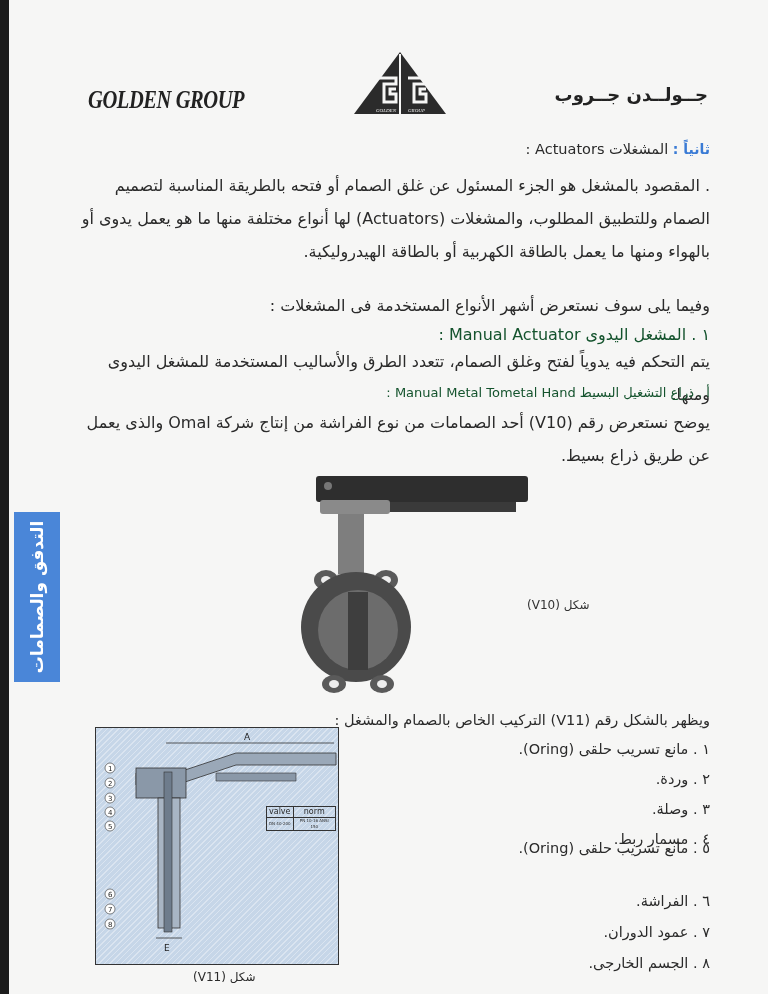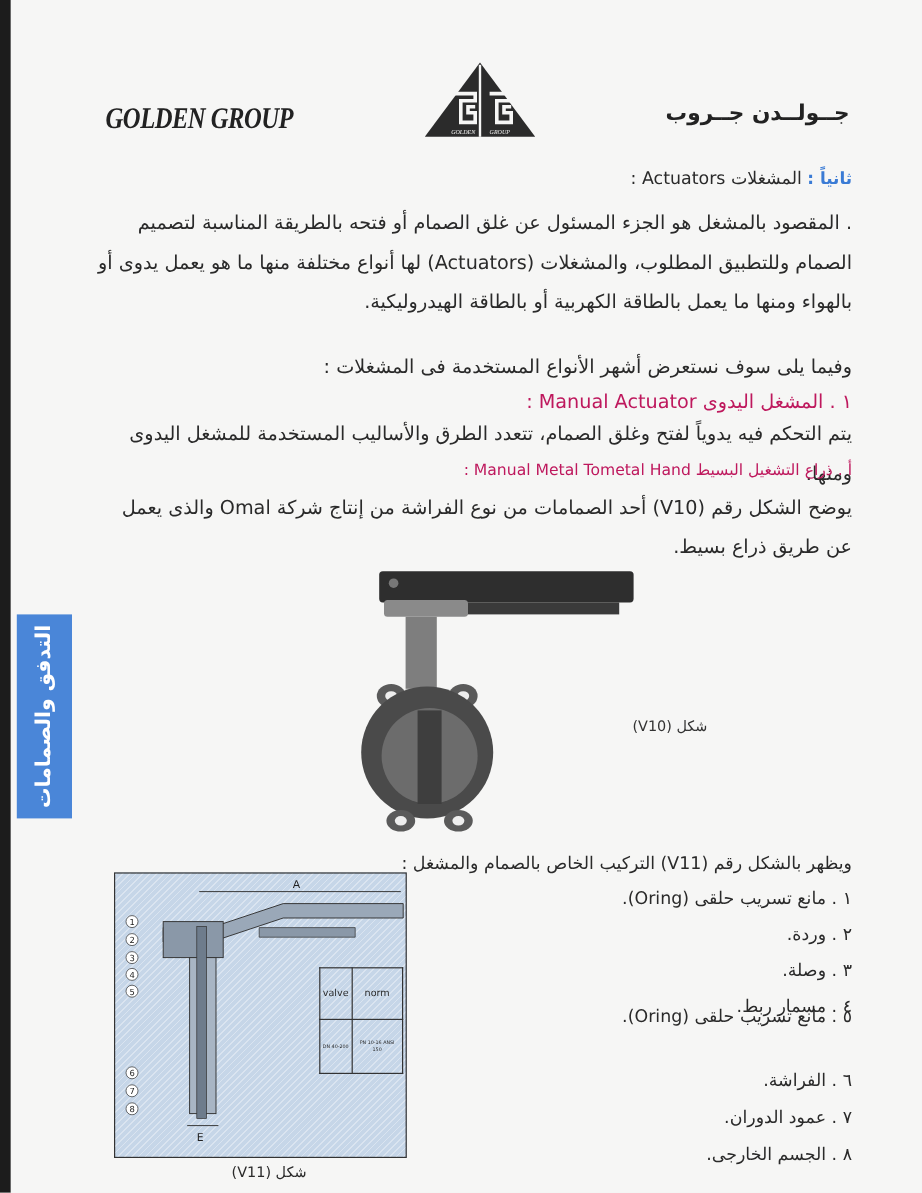--- a/index.html
+++ b/index.html
@@ -12,39 +12,39 @@
   .scan-edge { position:absolute; left:0; top:0; width:9px; height:994px; background:#1c1c1c; }
   .page { position:absolute; left:9px; top:0; width:759px; height:994px; background:#f6f6f5; }
 
   .brand-en { position:absolute; left:88px; top:86px; font-family:"Liberation Serif", serif; font-style:italic; font-weight:bold; font-size:25px; letter-spacing:-0.5px; color:#222; transform:scaleX(0.82); transform-origin:left; }
   .brand-ar { position:absolute; right:60px; top:84px; font-size:18px; font-weight:bold; color:#222; direction:rtl; }
   .logo { position:absolute; left:352px; top:50px; width:96px; height:66px; }
 
   .rtl { direction:rtl; text-align:right; position:absolute; right:58px; left:78px; font-size:16px; line-height:33px; }
   .heading { top:133px; font-size:14.5px; }
   .heading .num { color:#3a7bd5; font-weight:bold; font-size:14px; }
-  .blue { color:#be185d; }
+  .blue { color:#14532d; }
   .para1 { top:169px; }
   .para2 { top:289px; }
   .sub1 { top:318px; }
   .para3 { top:345px; }
   .sub2 { top:376px; font-size:13px; }
   .para4 { top:406px; }
 
   .fig10 { position:absolute; left:296px; top:472px; width:240px; height:230px; }
   .fig10-caption { position:absolute; left:527px; top:598px; font-size:12px; direction:rtl; color:#333; }
 
   .side-tab { position:absolute; left:14px; top:512px; width:46px; height:170px; background:#4a86d8; }
   .side-tab span { position:absolute; left:50%; top:50%; transform:translate(-50%,-50%) rotate(-90deg); white-space:nowrap; color:#fff; font-weight:bold; font-size:17px; direction:rtl; }
 
   .fig11 { position:absolute; left:95px; top:727px; width:242px; height:236px; background:#c6d6e8; border:1.5px solid #333; overflow:hidden; }
   .fig11 .hatch { position:absolute; inset:0; background:repeating-linear-gradient(135deg, rgba(255,255,255,0.35) 0 1px, transparent 1px 4px); }
   .fig11-caption { position:absolute; left:193px; top:970px; font-size:12px; direction:rtl; }
   .valve-table { position:absolute; left:170px; top:78px; width:70px; border-collapse:collapse; font-size:8px; }
-  .valve-table td { border:1px solid #333; text-align:center; padding:16px 2px; line-height:10px; }
+  .valve-table td { border:1px solid #333; text-align:center; padding:0 2px; line-height:10px; }
   .valve-table .small { font-size:4px; line-height:6px; }
 
   .list { position:absolute; right:58px; width:380px; direction:rtl; font-size:14.5px; }
   .list-intro { top:712px; }
   .list-item { position:absolute; right:58px; direction:rtl; font-size:14.5px; white-space:nowrap; }
 </style>
 </head>
 <body>
 
 <div class="scan-edge"></div>
@@ -66,21 +66,21 @@
 <div class="rtl heading">
   <span class="num">ثانياً :</span>
   <span>المشغلات Actuators :</span>
 </div>
 
 <div class="rtl para1">. المقصود بالمشغل هو الجزء المسئول عن غلق الصمام أو فتحه بالطريقة المناسبة لتصميم الصمام وللتطبيق المطلوب، والمشغلات (Actuators) لها أنواع مختلفة منها ما هو يعمل يدوى أو بالهواء ومنها ما يعمل بالطاقة الكهربية أو بالطاقة الهيدروليكية.</div>
 <div class="rtl para2">وفيما يلى سوف نستعرض أشهر الأنواع المستخدمة فى المشغلات :</div>
 <div class="rtl sub1 blue">١ . المشغل اليدوى Manual Actuator :</div>
 <div class="rtl para3">يتم التحكم فيه يدوياً لفتح وغلق الصمام، تتعدد الطرق والأساليب المستخدمة للمشغل اليدوى ومنها.</div>
 <div class="rtl sub2 blue">أ . ذراع التشغيل البسيط Manual Metal Tometal Hand :</div>
-<div class="rtl para4">يوضح الشكل رقم (V10) أحد الصمامات من نوع الفراشة من إنتاج شركة Omal والذى يعمل عن طريق ذراع بسيط.</div>
+<div class="rtl para4">يوضح نستعرض رقم (V10) أحد الصمامات من نوع الفراشة من إنتاج شركة Omal والذى يعمل عن طريق ذراع بسيط.</div>
 
 <svg class="fig10" viewBox="0 0 240 230">
   <rect x="20" y="4" width="212" height="26" rx="3" fill="#2e2e2e"></rect>
   <rect x="70" y="30" width="150" height="10" fill="#3a3a3a"></rect>
   <rect x="24" y="28" width="70" height="14" rx="3" fill="#8a8a8a"></rect>
   <circle cx="32" cy="14" r="4" fill="#777"></circle>
   <rect x="42" y="42" width="26" height="60" fill="#7e7e7e"></rect>
   <ellipse cx="30" cy="108" rx="12" ry="10" fill="#5a5a5a"></ellipse>
   <ellipse cx="90" cy="108" rx="12" ry="10" fill="#5a5a5a"></ellipse>
   <ellipse cx="30" cy="108" rx="5" ry="4" fill="#eee"></ellipse>

